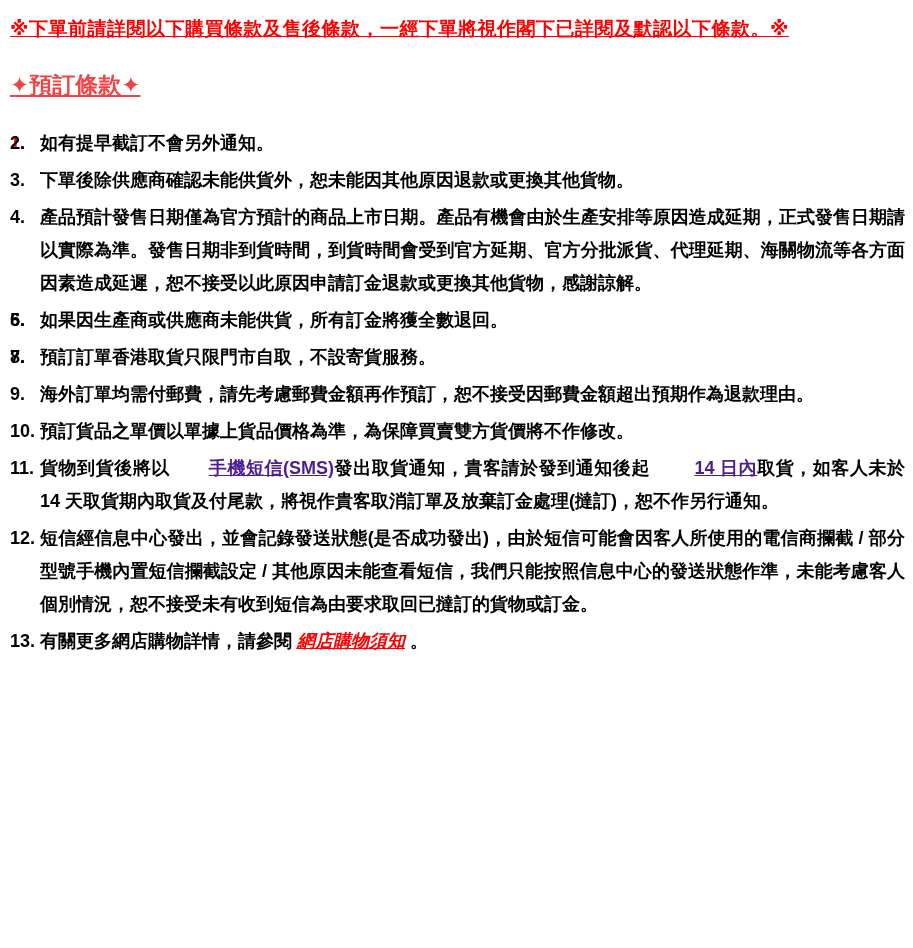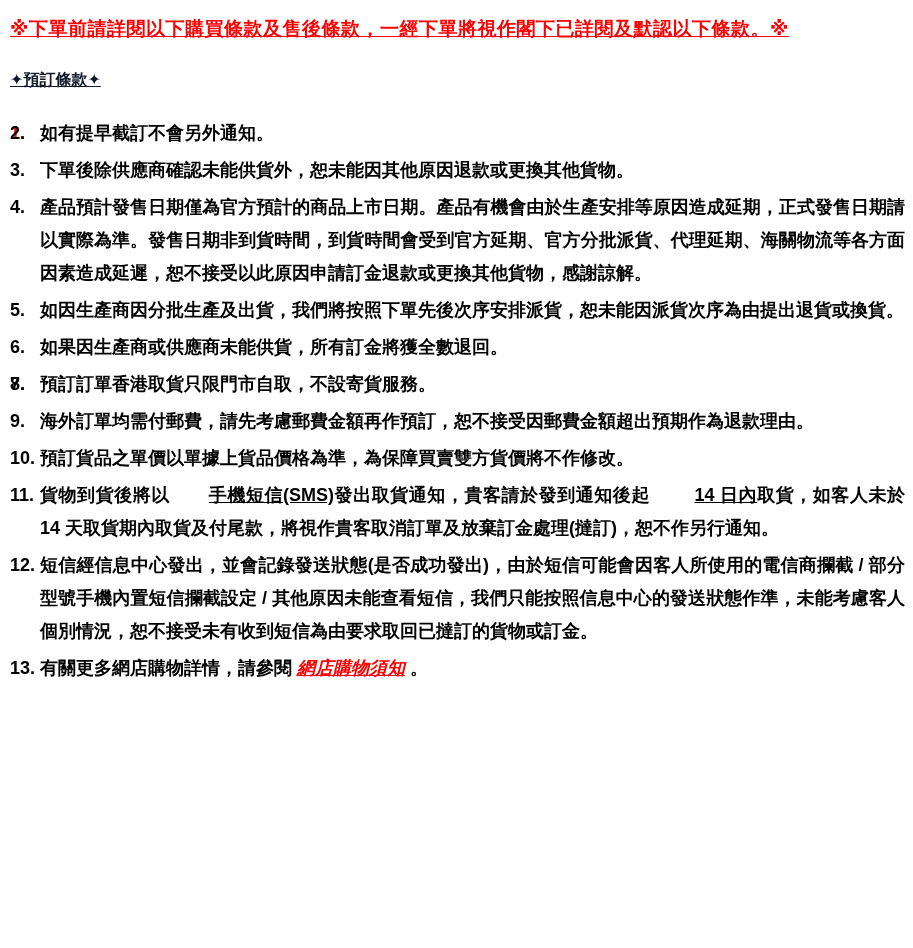--- a/index.html
+++ b/index.html
@@ -18,22 +18,22 @@
   }
   .title {
     color: #ff0000;
     font-size: 19px;
     font-weight: 700;
     text-decoration: underline;
     margin: 6px 0 28px 0;
     letter-spacing: 0.5px;
   }
   .section-heading {
-    color: #0f172a;
-    font-size: 16px;
+    color: #ef4444;
+    font-size: 23px;
     font-weight: 700;
     text-decoration: underline;
     margin: 0 0 26px 0;
   }
   .terms-list {
     margin: 0;
     padding: 0;
   }
   .term {
     position: relative;
@@ -46,21 +46,21 @@
   .term .num {
     position: absolute;
     left: 0;
     top: 0;
     text-align: left;
   }
   .term.red {
     color: #ff0000;
   }
   .em {
-    color: #000000;
+    color: #4c1d95;
     text-decoration: underline;
     margin-left: 39px;
   }
   .link {
     color: #ff0000;
     text-decoration: underline;
     cursor: pointer;
     font-style: italic;
   }
 </style>
@@ -68,21 +68,21 @@
 <body>
 
 <div class="doc">
   <h1 class="title">※下單前請詳閱以下購買條款及售後條款，一經下單將視作閣下已詳閱及默認以下條款。※</h1>
   <h2 class="section-heading">✦預訂條款✦</h2>
   <div class="terms-list" id="terms-list">
       <div class="term red"><span class="num">1.</span></div>
       <div class="term"><span class="num">2.</span><span>如有提早截訂不會另外通知。</span></div>
       <div class="term"><span class="num">3.</span><span>下單後除供應商確認未能供貨外，恕未能因其他原因退款或更換其他貨物。</span></div>
       <div class="term"><span class="num">4.</span><span>產品預計發售日期僅為官方預計的商品上市日期。產品有機會由於生產安排等原因造成延期，正式發售日期請以實際為準。發售日期非到貨時間，到貨時間會受到官方延期、官方分批派貨、代理延期、海關物流等各方面因素造成延遲，恕不接受以此原因申請訂金退款或更換其他貨物，感謝諒解。</span></div>
-      <div class="term"><span class="num">5.</span><span>如因生產商因分批生產及出貨，我們將按照下單先後次序安排派貨，恕未能因派貨次序為由提出退貨或換貨。</span></div>
+      <div class="term"><span class="num">5.</span></div>
       <div class="term"><span class="num">6.</span><span>如果因生產商或供應商未能供貨，所有訂金將獲全數退回。</span></div>
       <div class="term"><span class="num">7.</span></div>
       <div class="term"><span class="num">8.</span><span>預訂訂單香港取貨只限門市自取，不設寄貨服務。</span></div>
       <div class="term"><span class="num">9.</span><span>海外訂單均需付郵費，請先考慮郵費金額再作預訂，恕不接受因郵費金額超出預期作為退款理由。</span></div>
       <div class="term"><span class="num">10.</span><span>預訂貨品之單價以單據上貨品價格為準，為保障買賣雙方貨價將不作修改。</span></div>
       <div class="term"><span class="num">11.</span><span>貨物到貨後將以</span><span class="em">手機短信(SMS)</span><span>發出取貨通知，貴客請於發到通知後起 </span><span class="em">14 日內</span><span>取貨，如客人未於 14 天取貨期內取貨及付尾款，將視作貴客取消訂單及放棄訂金處理(撻訂)，恕不作另行通知。</span></div>
       <div class="term"><span class="num">12.</span><span>短信經信息中心發出，並會記錄發送狀態(是否成功發出)，由於短信可能會因客人所使用的電信商攔截 / 部分型號手機內置短信攔截設定 / 其他原因未能查看短信，我們只能按照信息中心的發送狀態作準，未能考慮客人個別情況，恕不接受未有收到短信為由要求取回已撻訂的貨物或訂金。</span></div>
       <div class="term"><span class="num">13.</span><span>有關更多網店購物詳情，請參閱 </span><span class="link">網店購物須知</span><span> 。</span></div>
     </div>
 </div>

